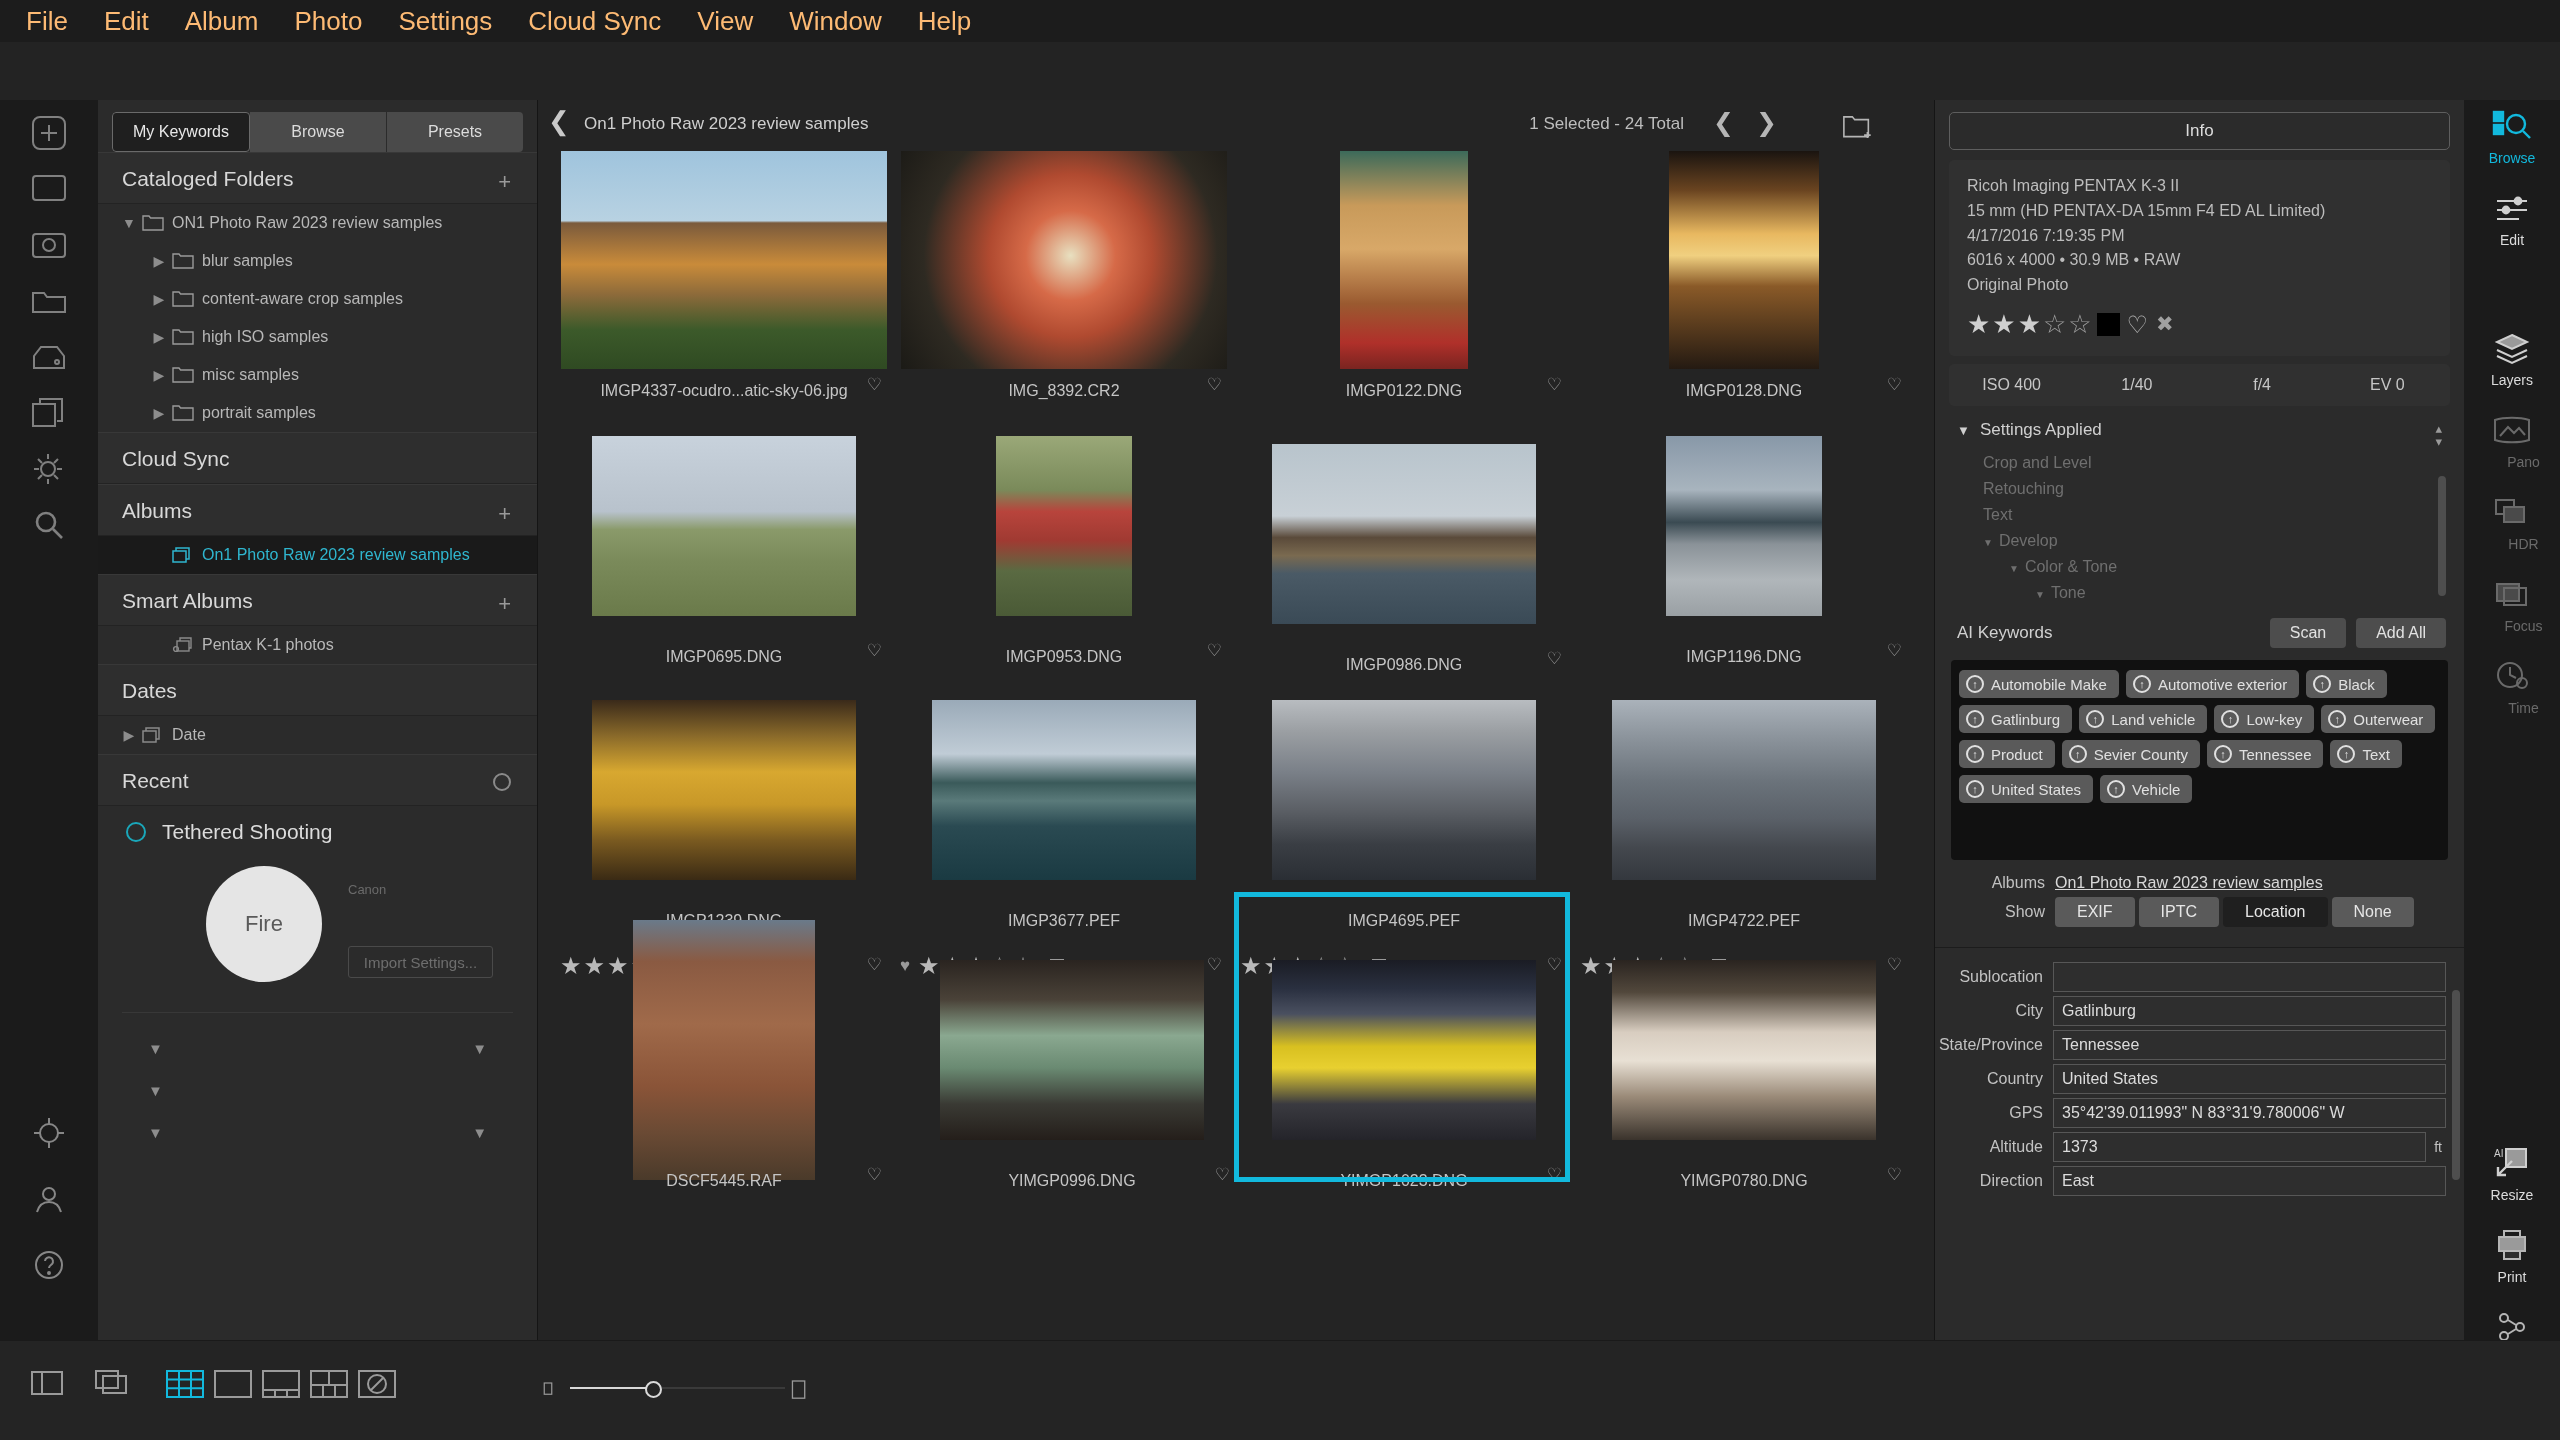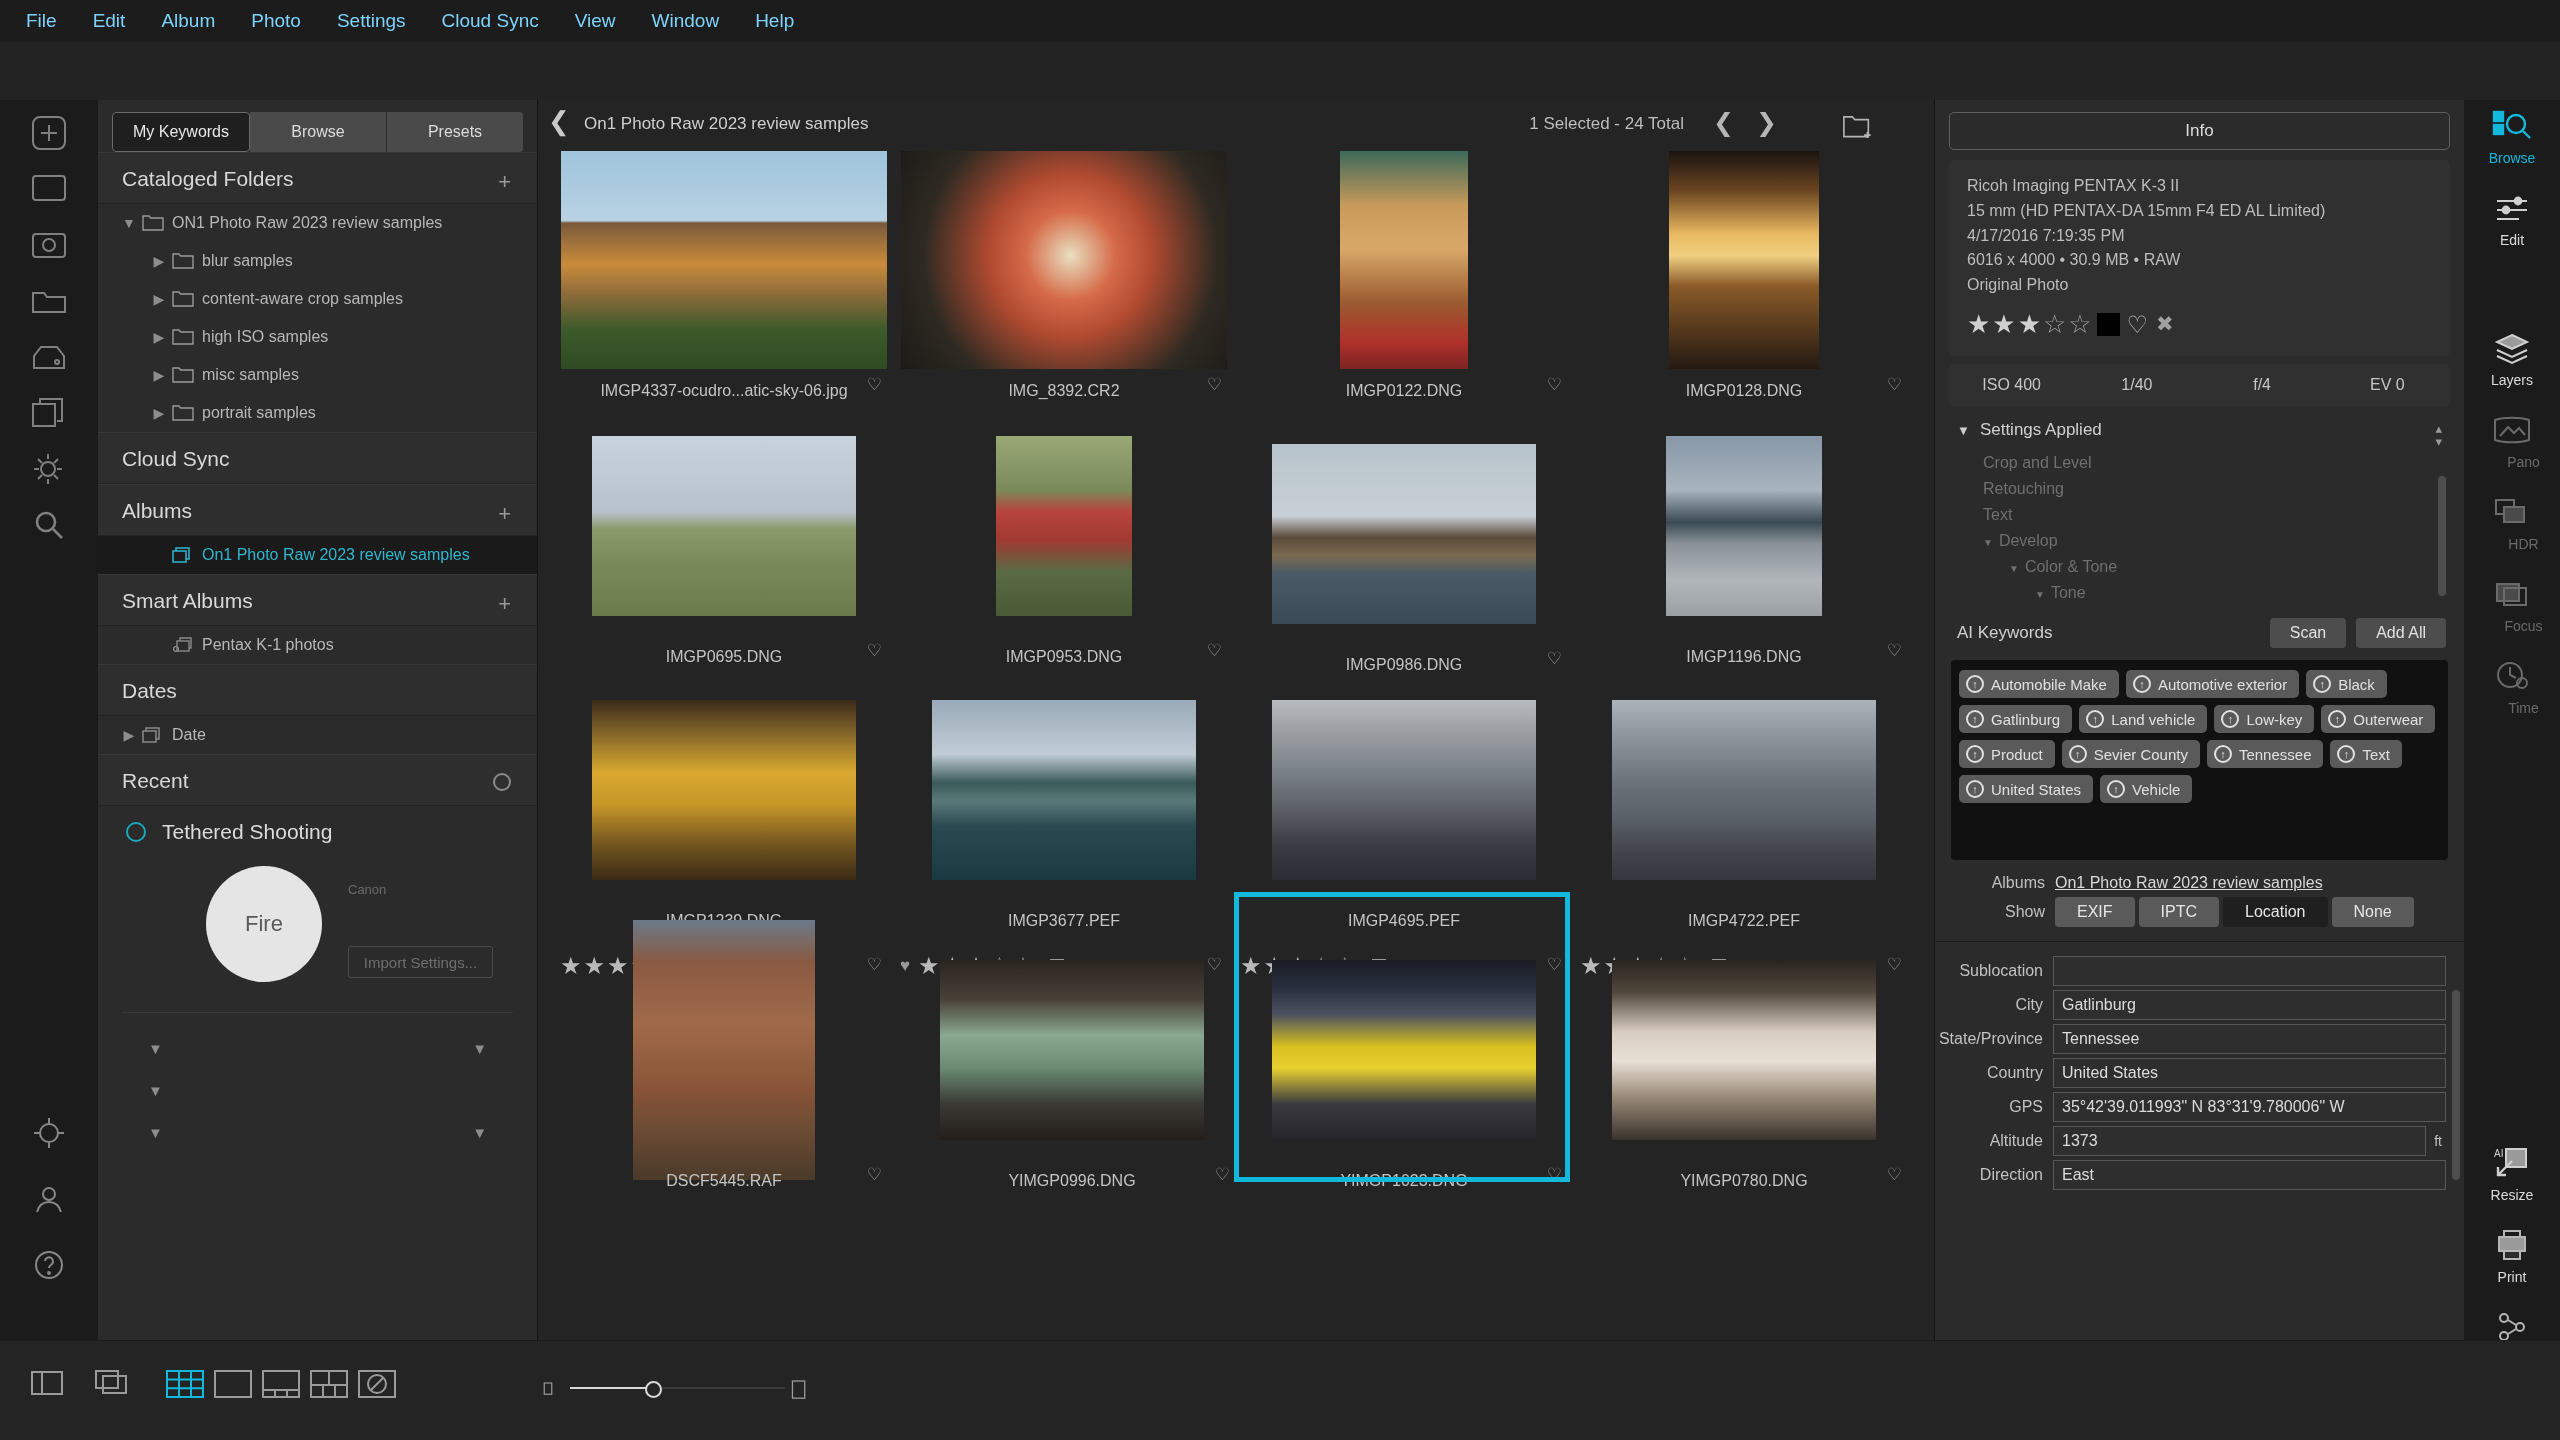--- a/index.html
+++ b/index.html
@@ -10,21 +10,21 @@
     color: #c8c8c8;
     overflow: hidden;
   }
   .app { position: relative; width: 2560px; height: 1440px; background:#232323; }
 
   
   .menubar {
     position: absolute; top:0; left:0; width:2560px; height:42px;
     background:#1c1c1c; display:flex; align-items:center; padding-left:26px; gap:36px;
   }
-  .menubar .mi { font-size:19px; color:#7dd3fc; cursor:default; }
+  .menubar .mi { font-size:26px; color:#fdba74; cursor:default; }
 
   
   .titlerow { position:absolute; top:42px; left:0; width:2560px; height:58px; background:#1c1c1c; }
   .applogo {
     position:absolute; left:30px; top:10px; width:38px; height:38px; border-radius:9px;
     background: radial-gradient(circle at 35% 35%, #f05aa0 0%, #d02a8a 35%, #5b3ec8 70%, #2c2c8a 100%);
     box-shadow: inset 0 0 6px rgba(0,0,0,.5);
   }
   .applogo::after{
     content:""; position:absolute; left:13px; top:13px; width:12px; height:12px;
@@ -138,21 +138,21 @@
 
   .albumsRow { margin-top:14px; padding-left:0; display:flex; font-size:16px; color:#c0c0c0;}
   .albLbl { width:120px; text-align:right; padding-right:10px; color:#c0c0c0;}
   .albVal { color:#d8d8d8; text-decoration:underline; line-height:1.15; max-height:22px; overflow:hidden;}
   .showRow { margin-top:4px; display:flex; align-items:center; }
   .showLbl { width:120px; text-align:right; padding-right:10px; font-size:16px; color:#c0c0c0;}
   .showBtns { display:flex; gap:4px; }
   .showBtn { padding:6px 22px; background:#5a5a5a; border-radius:4px; font-size:16px; color:#e6e6e6;}
   .showBtn.active { background:#1f1f1f; color:#e6e6e6;}
 
-  .formWrap { margin-top:14px; border-top:1px solid #1c1c1c; padding-top:14px;}
+  .formWrap { margin-top:20px; border-top:1px solid #1c1c1c; padding-top:14px;}
   .fRow { display:flex; align-items:center; margin-bottom:4px; }
   .fLbl { width:118px; text-align:right; padding-right:10px; font-size:16px; color:#c2c2c2;}
   .fInput { flex:1; margin-right:18px; height:30px; background:#2e2e2e; border:1px solid #575757;
             color:#dcdcdc; font-size:16px; padding:0 8px; font-family:"Liberation Sans",sans-serif; outline:none;}
   .fUnit { position:absolute; right:22px; font-size:14px; color:#c2c2c2;}
 
   .rpScroll { position:absolute; right:4px; top:890px; width:8px; height:190px; background:#4e4e4e; border-radius:4px;}
 
   .rpFooter { position:absolute; left:1934px; top:1340px; width:530px; height:100px; background:#242424;}
   .rpBtn { position:absolute; top:30px; height:36px; background:#4d4d4d; border-radius:4px;

